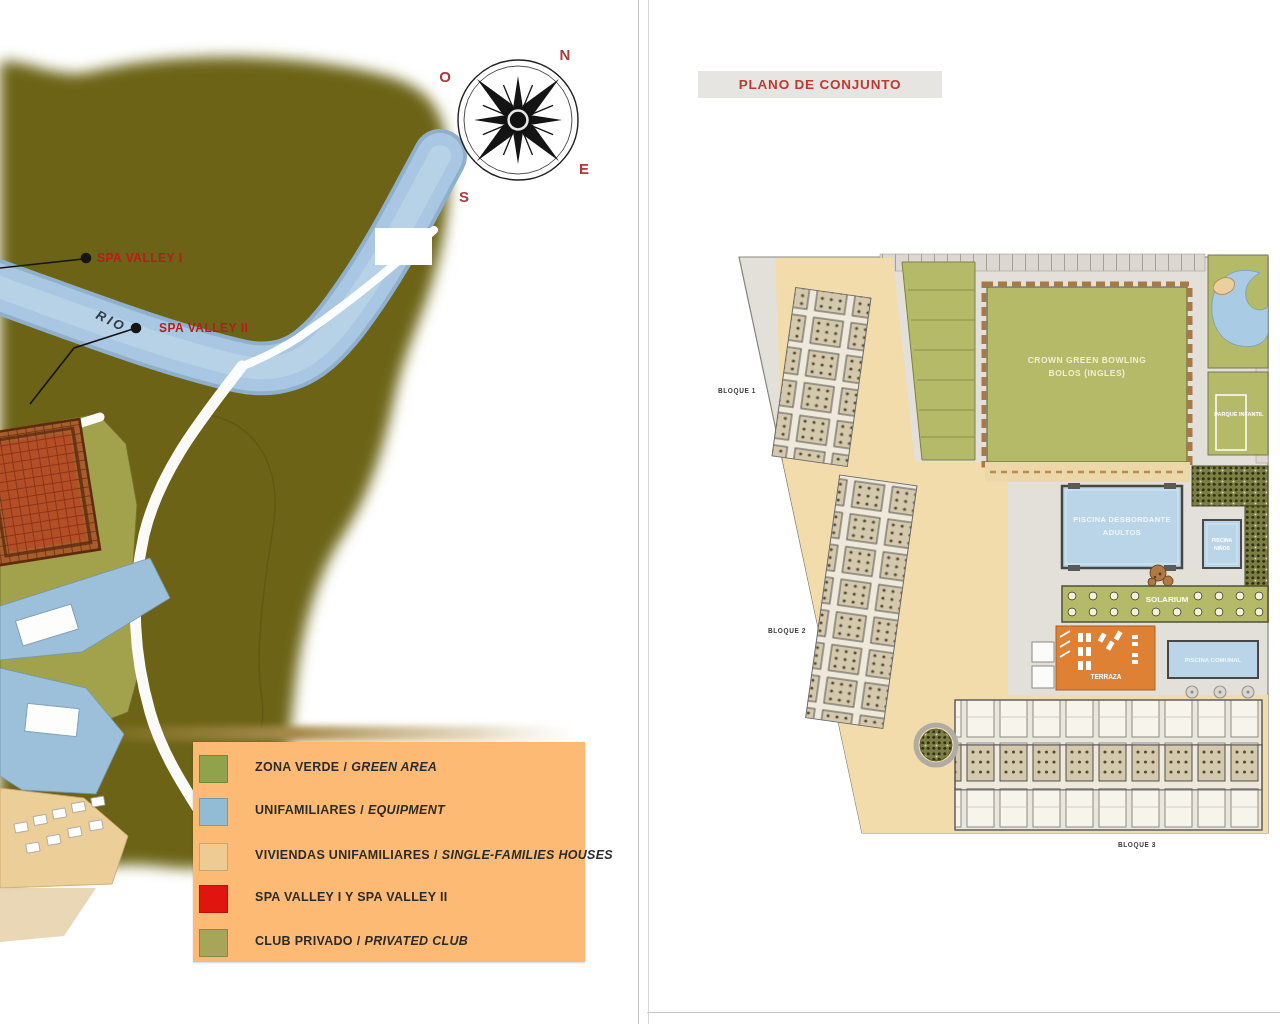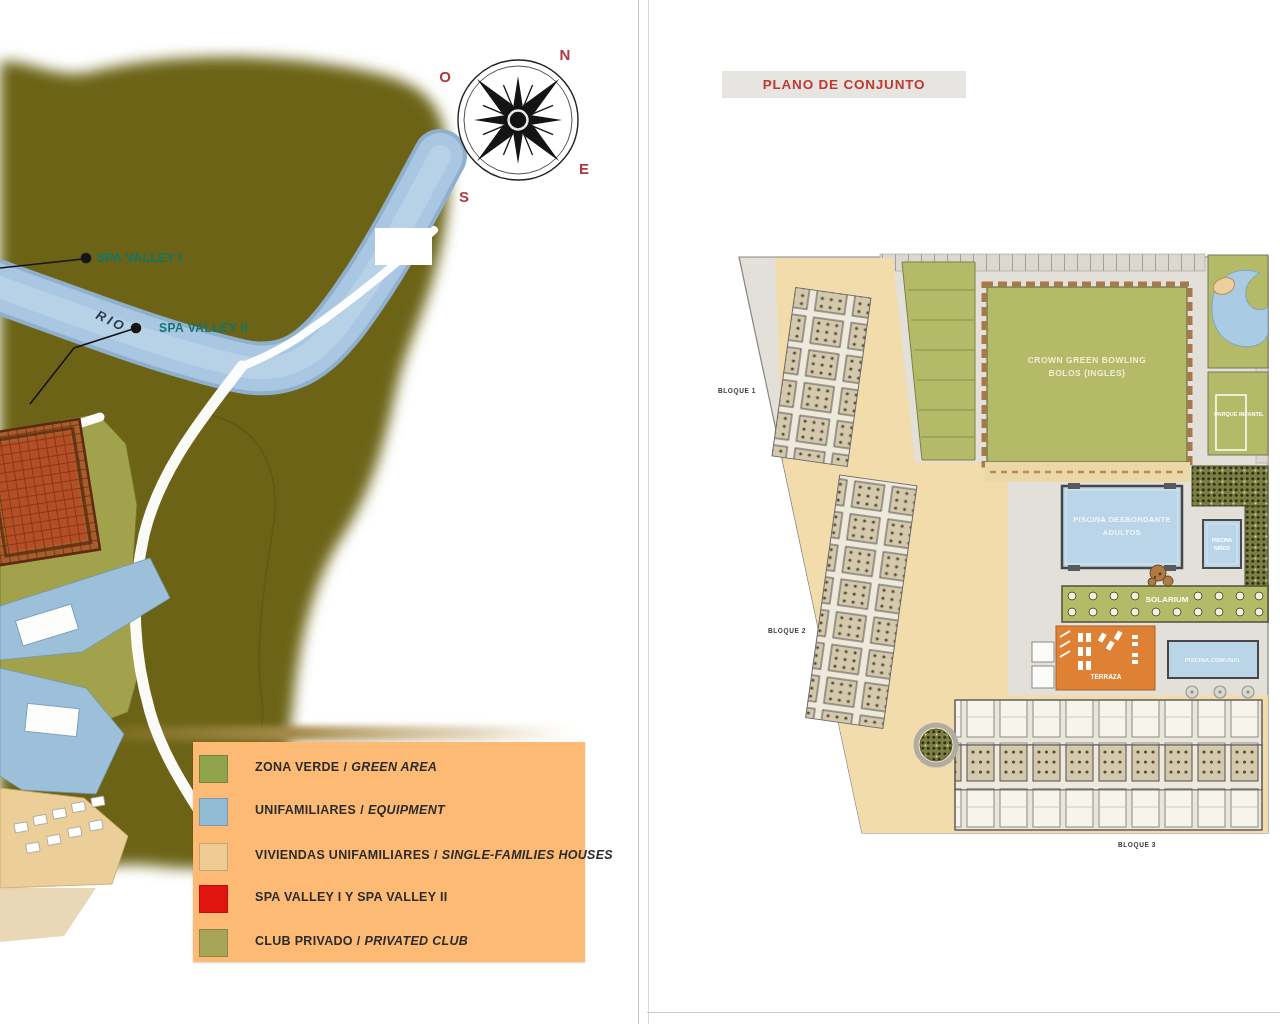--- a/index.html
+++ b/index.html
@@ -1,22 +1,22 @@
 <!DOCTYPE html>
 <html><head>
 <meta charset="utf-8">
 <style>
   html,body{margin:0;padding:0;background:#fff;}
   #stage{position:relative;width:1280px;height:1024px;background:#fff;overflow:hidden;
          font-family:"Liberation Sans", sans-serif;}
   svg{position:absolute;display:block;}
   .vline{position:absolute;top:0;width:1px;height:1024px;}
   .hline{position:absolute;height:1px;}
-  .spa-label{position:absolute;font-weight:bold;font-size:12px;letter-spacing:.5px;color:#0f766e;white-space:nowrap;}
-  #title-bar{position:absolute;left:722px;top:71px;width:244px;height:27px;background:#e6e5e2;
+  .spa-label{position:absolute;font-weight:bold;font-size:12px;letter-spacing:.5px;color:#b91c1c;white-space:nowrap;}
+  #title-bar{position:absolute;left:698px;top:71px;width:244px;height:27px;background:#e6e5e2;
              display:flex;align-items:center;justify-content:center;}
   #title-bar span{font-weight:bold;font-size:13.5px;letter-spacing:.8px;}
   #legend{position:absolute;left:193px;top:742px;width:392px;height:220px;background:#fdba74;
           box-shadow:0 1px 2px rgba(0,0,0,.18);}
   .lg-row{position:absolute;left:0;width:100%;height:30px;}
   .lg-sq{position:absolute;left:6px;top:1px;width:27px;height:26px;border:1px solid rgba(0,0,0,.18);}
   .lg-txt{position:absolute;left:62px;top:6px;font-size:12.5px;font-weight:bold;color:#2b2b2b;
           letter-spacing:.3px;white-space:nowrap;}
   .lg-en{font-style:italic;}
   .lg-sep{margin:0 4px;}

